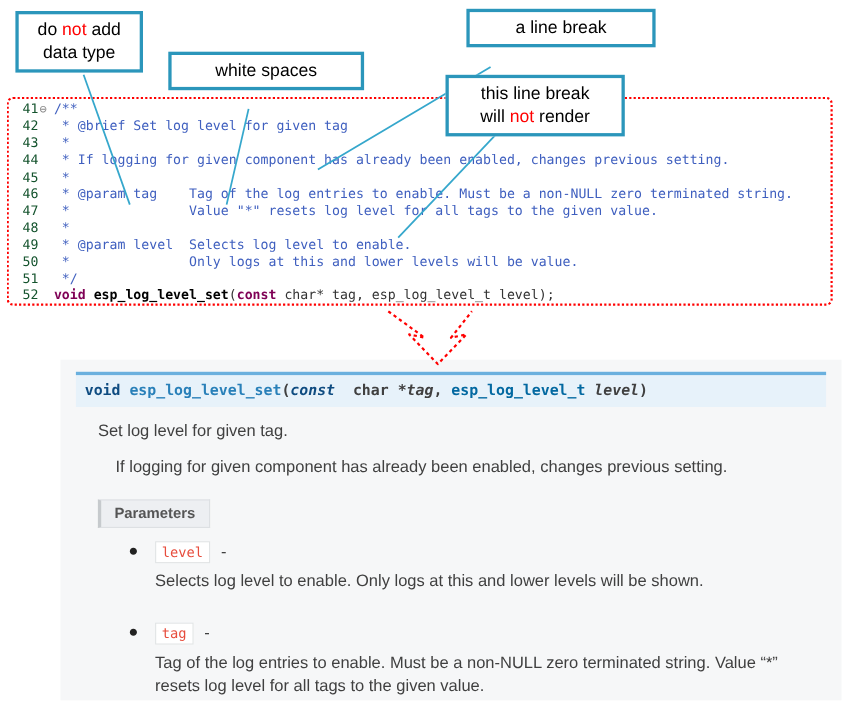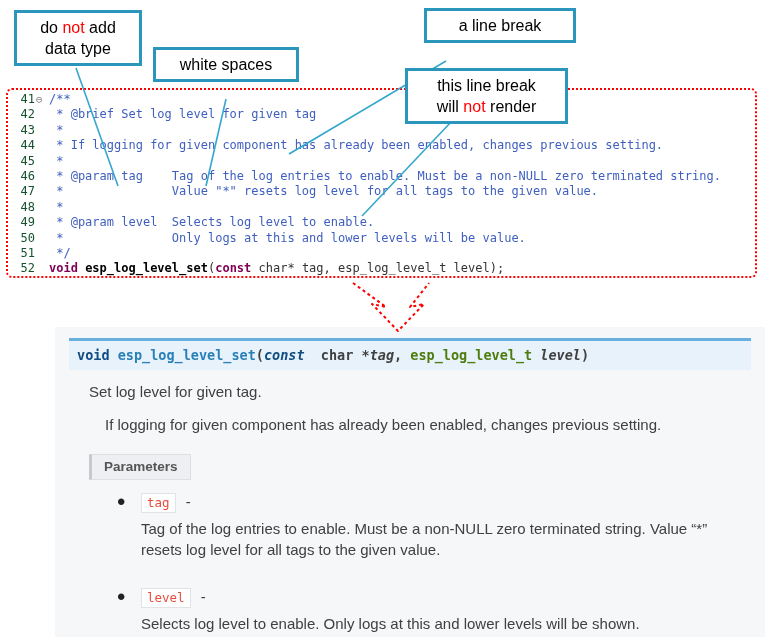--- a/index.html
+++ b/index.html
@@ -9,23 +9,23 @@
   }
 
   
   .callout {
     position:absolute; border:3px solid var(--callout-border,#2B96BB); background:#fff;
     text-align:center; font-size:16px; color:#000; line-height:21px;
     padding:4px 2px; box-sizing:border-box; z-index:10;
   }
   .callout-line { display:block; white-space:pre; }
   .red { color:var(--callout-highlight,#FF0000); }
-  .c1 { left:14px;  top:10px; width:128px; }
-  .c2 { left:153px; top:47px; width:146px; }
-  .c3 { left:424px; top:8px;  width:152px; }
+  .c1 { left:14px;  top:10px; width:116px; }
+  .c2 { left:153px; top:47px; width:178px; }
+  .c3 { left:424px; top:8px;  width:172px; }
   .c4 { left:405px; top:68px; width:163px; }
 
   
   .code-panel {
     position:absolute; left:6px; top:88px; width:751px; height:190px;
     box-sizing:border-box; border:2px dotted var(--code-border,#FF0000); border-radius:6px;
     background:#fff; padding:2px 0 0 3px; z-index:1;
     font-family:"DejaVu Sans Mono", monospace; font-size:12px;
   }
   .code-line { display:flex; height:15.4px; line-height:15.4px; }
@@ -50,21 +50,21 @@
   .sig {
     white-space:pre; background:var(--sig-bg,#E7F2FA);
     border-top:3px solid var(--sig-accent,#6AB0DE);
     padding:5px 8px 6px; font-family:"DejaVu Sans Mono", monospace;
     font-size:13.5px; line-height:18px; color:#404040; font-weight:600;
   }
   .s-kw   { color:#0F4C81; font-weight:bold; }
   .s-name { color:#2980B9; font-weight:bold; }
   .s-kwi  { color:#0F4C81; font-weight:bold; font-style:italic; }
   .s-plain{ color:#404040; }
-  .s-type { color:#4d7c0f; }
+  .s-type { color:#0369a1; }
   .s-arg  { color:#404040; font-style:italic; font-weight:bold; }
 
   .doc-p1 { margin:12px 0 0 20px; line-height:20px; }
   .doc-p2 { margin:13px 0 0 36px; line-height:20px; }
   .params-label {
     display:inline-block; margin:19px 0 0 20px;
     background:#EDEFF2; border:1px solid #DDE0E3; border-left:3px solid #C6CACD;
     padding:4px 12px 5px; font-weight:bold; color:#555; font-size:13.5px;
   }
   .param-list { list-style:none; margin:13px 0 0 0; padding:0 0 0 46px; }
@@ -192,29 +192,29 @@
 
     <p class="doc-p1">Set log level for given tag.</p>
     <p class="doc-p2">If logging for given component has already been enabled, changes previous setting.</p>
 
     <div class="params-label">Parameters</div>
 
     <ul class="param-list">
 
         <li class="param-item">
           <div class="param-head">
+            <code class="literal">level</code>
+            <span class="dash">-</span>
+          </div>
+          <div class="param-desc">Selects log level to enable. Only logs at this and lower levels will be shown.</div>
+        </li>
+
+        <li class="param-item">
+          <div class="param-head">
             <code class="literal">tag</code>
             <span class="dash">-</span>
           </div>
           <div class="param-desc">Tag of the log entries to enable. Must be a non-NULL zero terminated string. Value “*” resets log level for all tags to the given value.</div>
         </li>
-
-        <li class="param-item">
-          <div class="param-head">
-            <code class="literal">level</code>
-            <span class="dash">-</span>
-          </div>
-          <div class="param-desc">Selects log level to enable. Only logs at this and lower levels will be shown.</div>
-        </li>
       </ul>
   </div>
 
 </div>
 
 </body></html>

